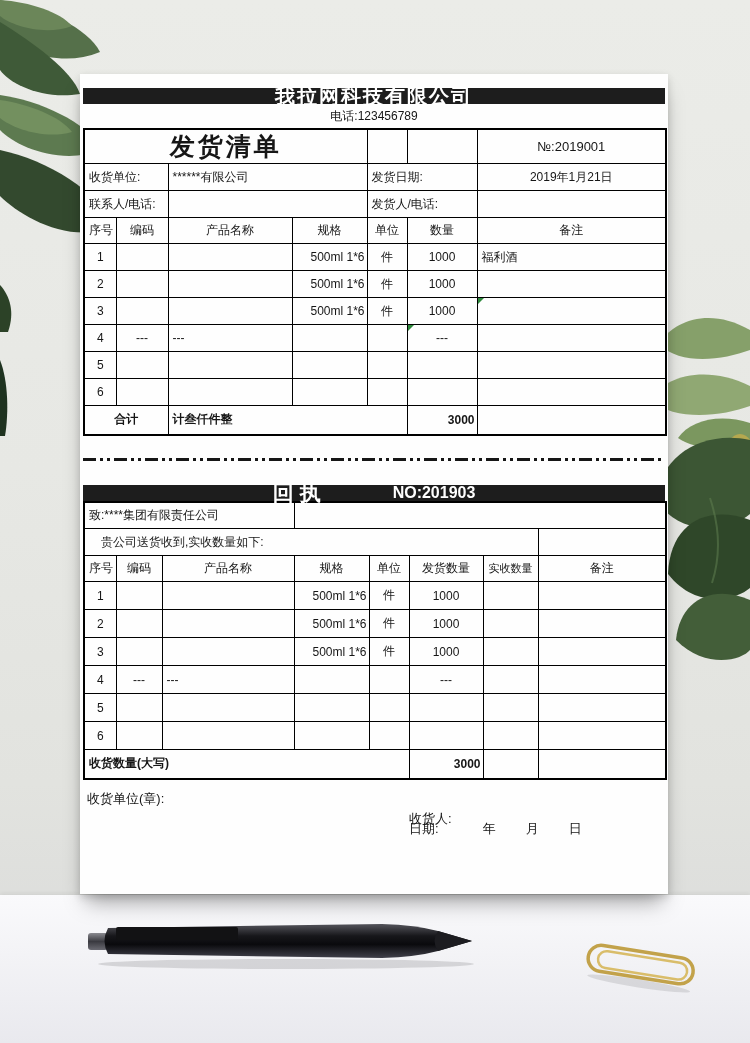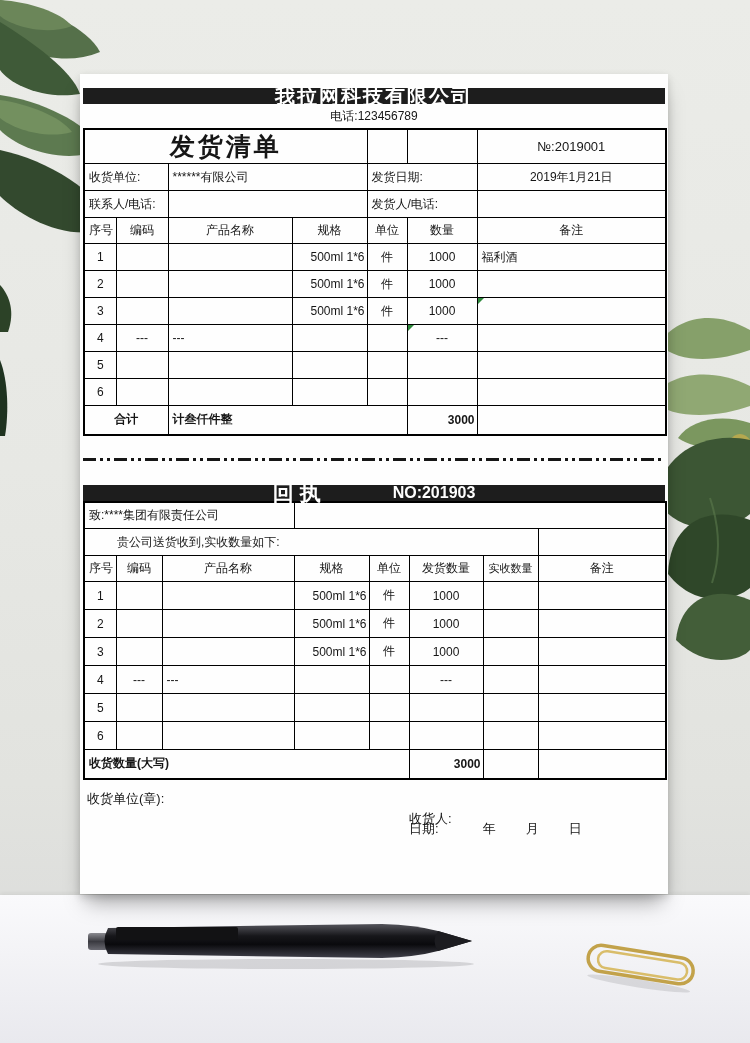--- a/index.html
+++ b/index.html
@@ -27,21 +27,21 @@
   .bold{font-weight:bold}
   .date-ctr{text-align:center}
   .gmark::before{content:"";position:absolute;left:0;top:0;width:0;height:0;
     border-top:6px solid #2f8a3d;border-right:6px solid transparent;}
   .spacer22{height:22px}.spacer24{height:24px}
   .cutline{height:3px;margin:0;
     background:repeating-linear-gradient(90deg,#161616 0 13px,transparent 13px 17px,#161616 17px 20px,transparent 20px 24px,#161616 24px 27px,transparent 27px 31px);}
   .bar.receipt{justify-content:center;gap:66px;}
   .receipt-title{font-size:21px;font-weight:bold;letter-spacing:6px;}
   .receipt-no{font-size:16px;font-weight:bold;}
-  .note-indent{padding-left:32px;}
+  .note-indent{padding-left:16px;}
   .sign-block{position:relative;height:64px;font-size:13px;}
   .sign-stamp{position:absolute;left:4px;top:10px;}
   .sign-person{position:absolute;left:326px;top:10px;margin-top:20px;}
   .sign-date{position:absolute;left:326px;top:40px;}
   .du{margin-left:30px;} .du.first{margin-left:44px;}
   .plant{position:absolute;pointer-events:none;}
   .deco{position:absolute;}
 </style>
 </head>
 <body>

